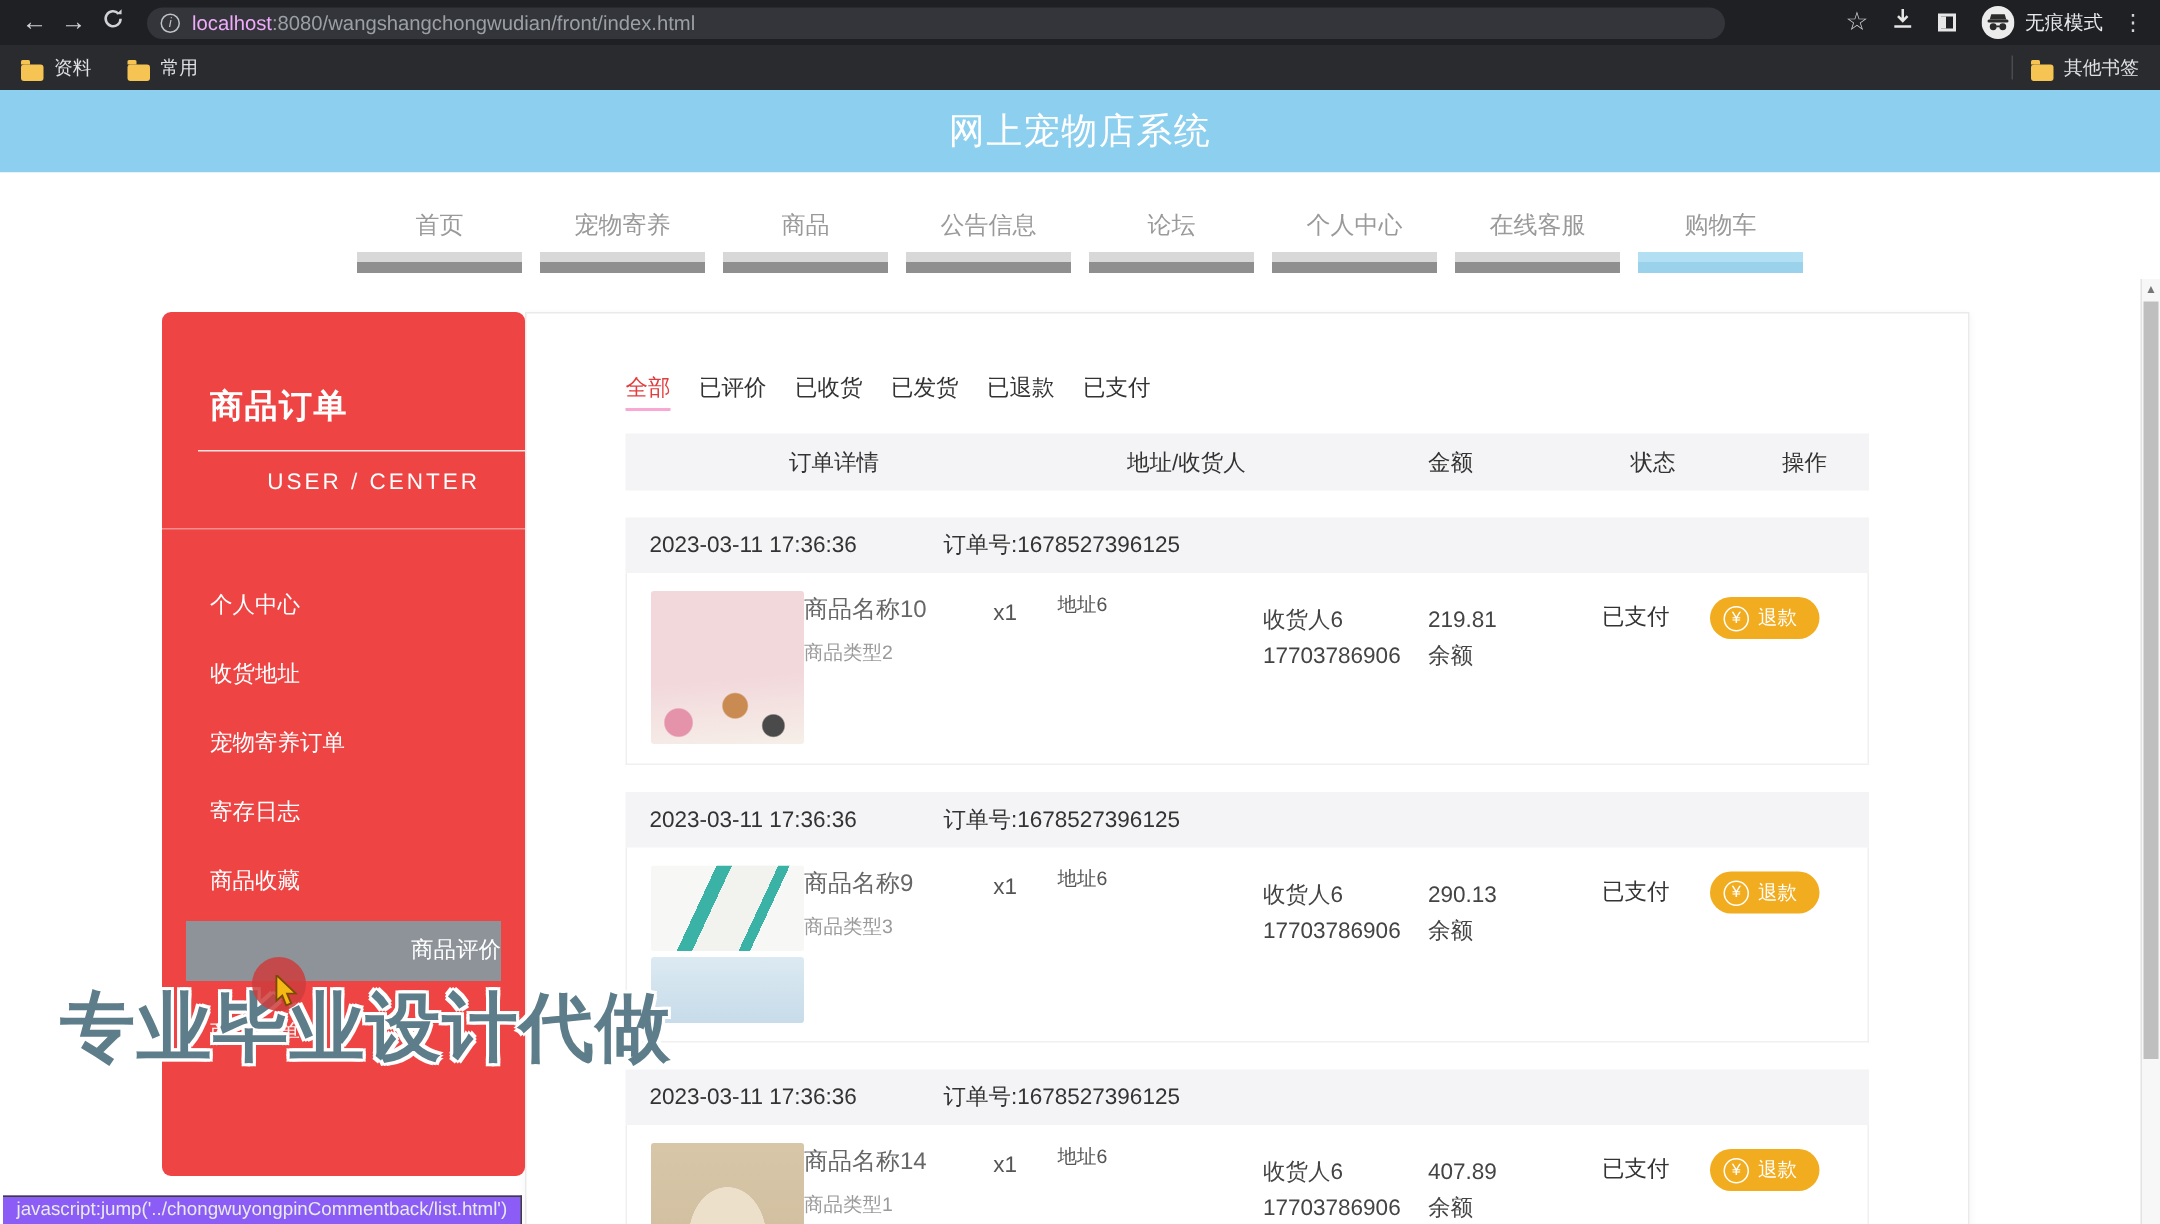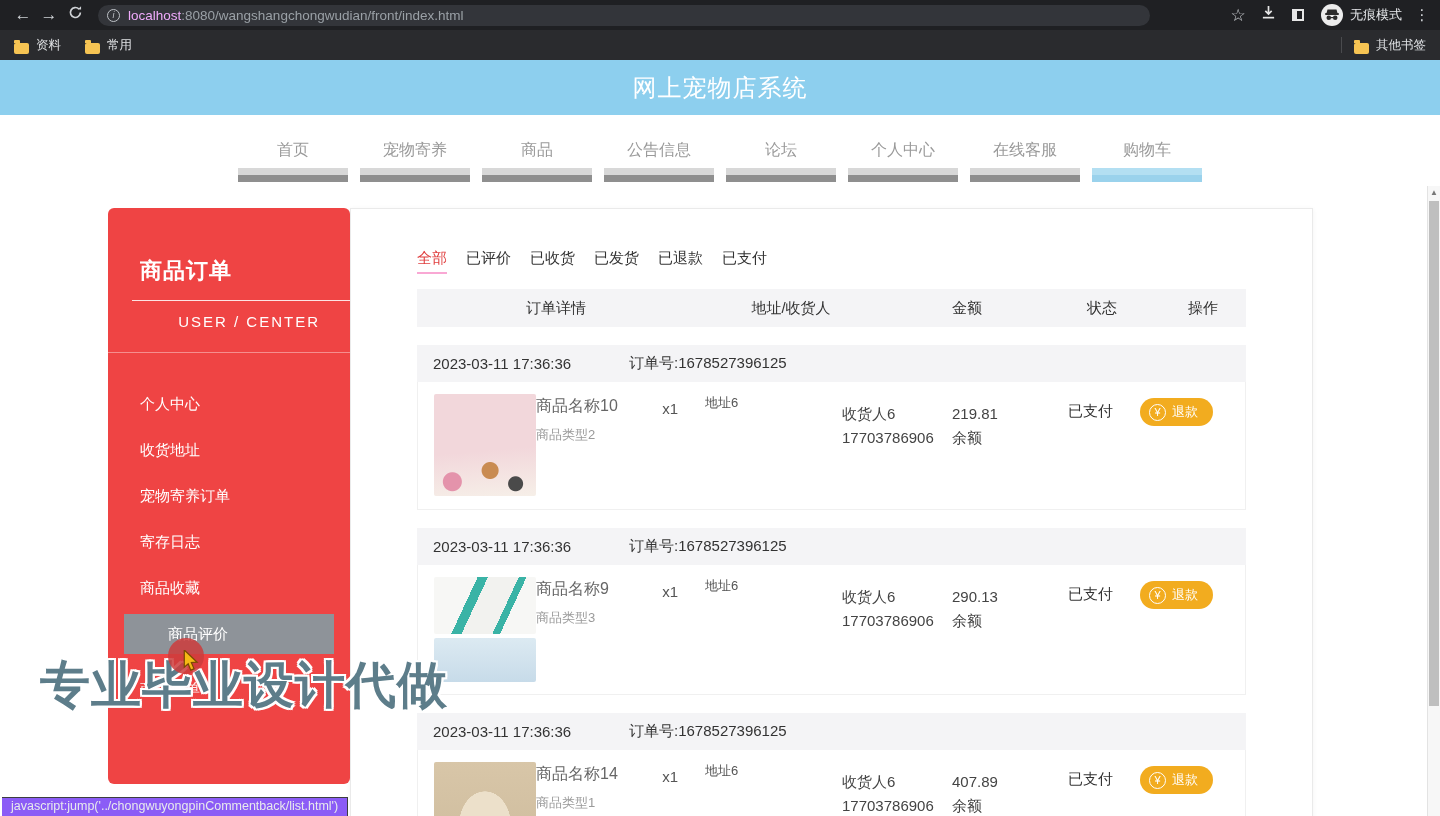--- a/index.html
+++ b/index.html
@@ -55,21 +55,21 @@
   .sidebar { position:absolute; left:108px; top:208px; width:242px; height:576px;
     background:#ef4444; border-radius:6px; z-index:5; }
   .sb-title { margin:48px 0 0 32px; font-size:22px; color:#fff; font-weight:bold; letter-spacing:1px; }
   .sb-line1 { margin:14px 0 0 24px; border-top:1px solid rgba(255,255,255,.85); }
   .sb-sub { text-align:right; padding-right:30px; margin-top:12px; color:#fff;
     font-size:15px; letter-spacing:2px; }
   .sb-line2 { margin-top:22px; border-top:1px solid rgba(255,255,255,.4); }
   .sb-menu { margin-top:28px; }
   .sb-item { height:46px; line-height:46px; padding-left:32px; color:#fff; font-size:15px; cursor:pointer; }
   .sb-item.highlight { height:40px; line-height:40px; margin:3px 16px; background:#8e9399;
-    padding-left:44px; }
+    padding-left:44px;text-align:right; }
   .sb-item.last { margin-top:12px; opacity:.9; }
 
   .watermark { position:absolute; left:40px; top:652px; z-index:50; font-size:50px;
     font-weight:bold; color:#5d7d8a; white-space:nowrap; letter-spacing:1px;
     text-shadow:-2px -2px 0 #fff, 2px -2px 0 #fff, -2px 2px 0 #fff, 2px 2px 0 #fff,
       0 -2px 0 #fff, 0 2px 0 #fff, -2px 0 0 #fff, 2px 0 0 #fff; pointer-events:none; }
 
   .cursor-circle { position:absolute; left:168px; top:638px; width:36px; height:36px;
     border-radius:50%; background:rgba(205,60,60,.85); z-index:60; }
   .cursor-arrow { position:absolute; left:181px; top:650px; z-index:61; }

